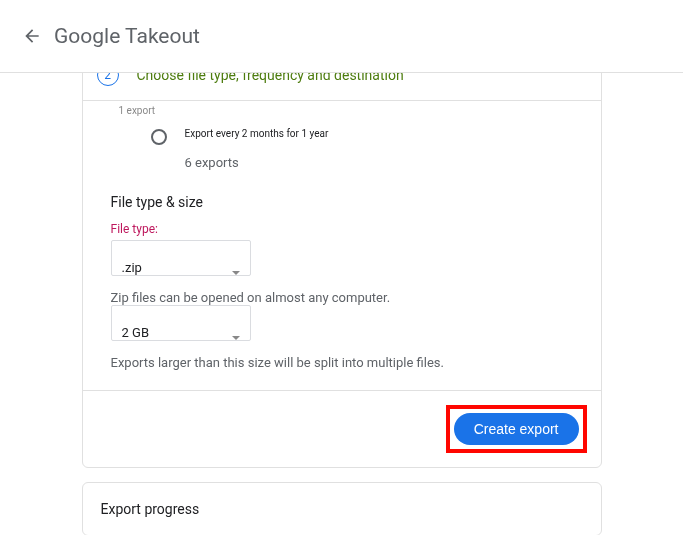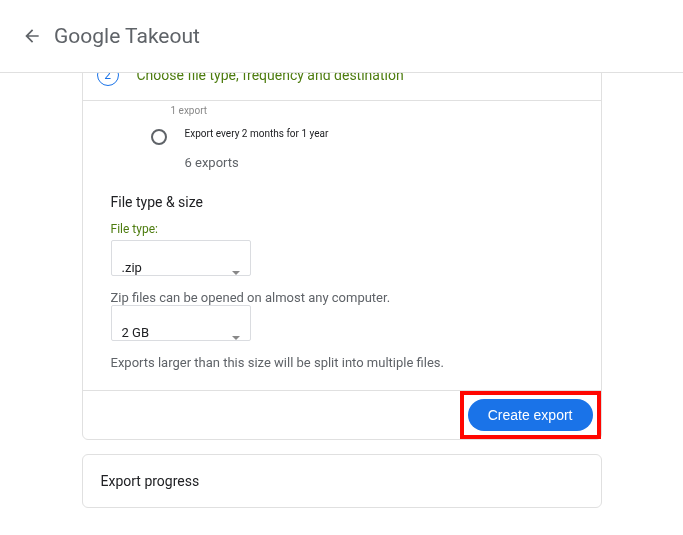--- a/index.html
+++ b/index.html
@@ -8,31 +8,31 @@
 .back-arrow { width: 24px; height: 24px; display: flex; align-items: center; justify-content: center; cursor: pointer; margin-right: 10px; }
 .app-title { font-size: 21px; color: #5f6368; font-weight: 400; }
 .container { width: 520px; margin: -38px auto 0 auto; }
 .card { border: 1px solid #e0e0e0; background: #fff; border-radius: 6px; margin-bottom: 14px; }
 .cutoff { height: 14px; background: #fff; border-left: 1px solid #e0e0e0; border-right: 1px solid #e0e0e0; border-bottom: 1px solid #e0e0e0; border-radius: 0 0 0 0; margin-bottom: 0; }
 .cutoff-text { font-size: 7px; color: #ddd; padding: 2px 26px; overflow: hidden; white-space: nowrap; }
 .step-header { display: flex; align-items: center; padding: 14px 14px 14px 14px; border-bottom: 1px solid #e0e0e0; }
 .step-num { width: 22px; height: 22px; border: 1px solid #1a73e8; border-radius: 50%; display: flex; align-items: center; justify-content: center; font-size: 12px; color: #1a73e8; margin-right: 18px; }
 .step-title { font-size: 14px; color: #4d7c0f; }
 .step-body { padding: 0 28px 20px 28px; }
-.crumb { font-size: 10px; color: #888; padding: 4px 0 0 88px; }
+.crumb { font-size: 10px; color: #888; padding: 4px 0 0 36px; }
 .radio-row { display: flex; align-items: flex-start; padding: 12px 0 0 40px; }
 .radio { width: 16px; height: 16px; border: 2px solid #5f6368; border-radius: 50%; margin-right: 18px; flex-shrink: 0; margin-top: 1px; }
 .radio-label { font-size: 10px; color: #202124; }
 .radio-sub { font-size: 13px; color: #5f6368; padding: 10px 0 0 74px; }
 .section-hdr { font-size: 14px; color: #202124; margin: 24px 0 12px 0; }
-.field-label { font-size: 12px; color: #4d7c0f; margin-bottom: 4px; }
+.field-label { font-size: 12px; color: #be185d; margin-bottom: 4px; }
 .selectbox { width: 140px; height: 36px; border: 1px solid #dadce0; border-radius: 2px; display: flex; align-items: flex-end; padding: 0 10px; font-size: 13px; color: #202124; justify-content: space-between; cursor: pointer; }
 .caret { width: 0; height: 0; border-left: 4px solid transparent; border-right: 4px solid transparent; border-top: 4px solid #888; }
 .hint { font-size: 13px; color: #5f6368; margin-top: 14px; }
-.card-footer { border-top: 1px solid #e0e0e0; display: flex; justify-content: flex-end; }
+.card-footer { border-top: 1px solid #e0e0e0; padding: 14px; display: flex; justify-content: flex-end; }
 .highlight-box { border: 4px solid #ff0600; padding: 4px; display: inline-block; }
 .create-btn { background: #1a73e8; color: #fff; font-size: 14px; padding: 8px 20px; border: none; border-radius: 18px; cursor: pointer; }
 .progress-card { padding: 18px; }
 .progress-title { font-size: 14px; color: #202124; }
 </style>
 </head>
 <body>
 
 <div class="topbar">
   <div class="back-arrow">

